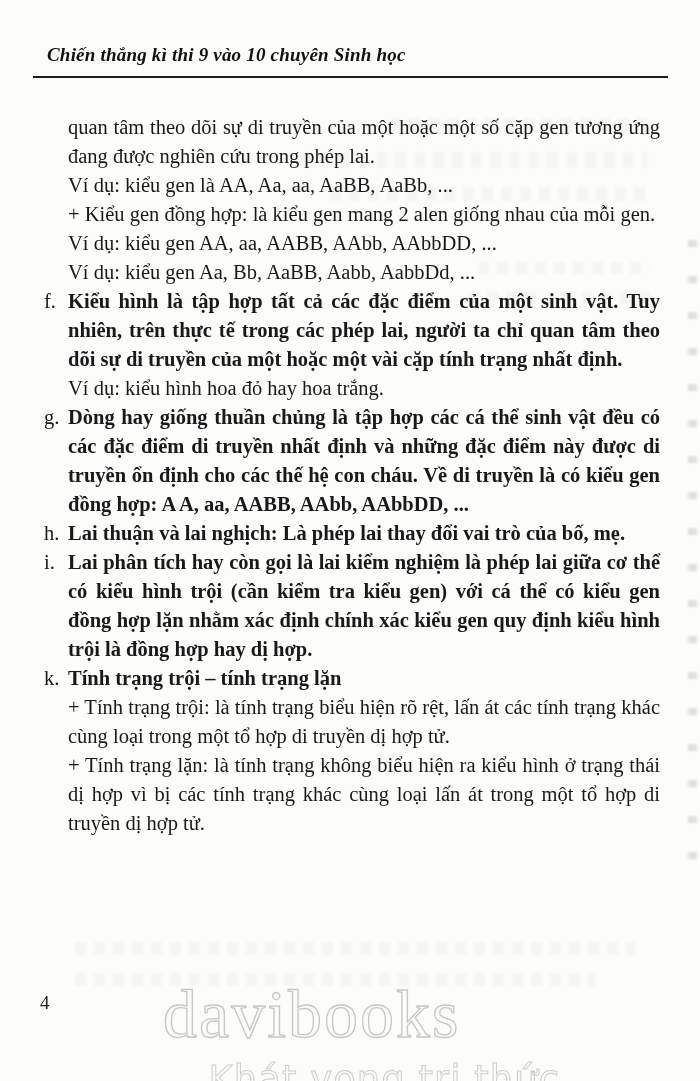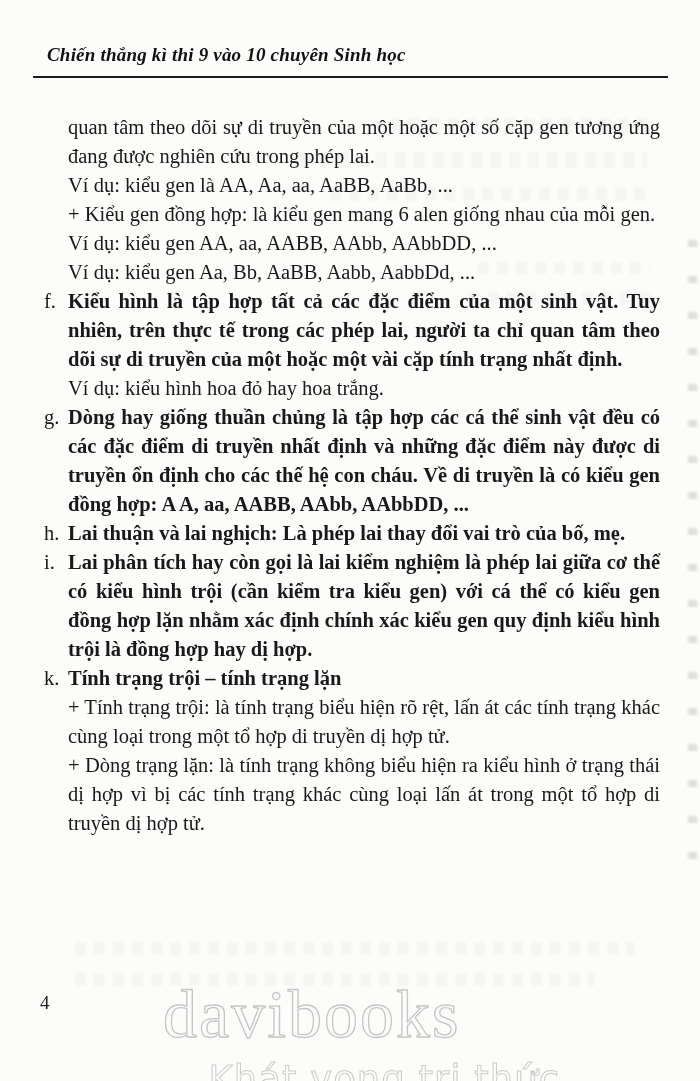--- a/index.html
+++ b/index.html
@@ -146,21 +146,21 @@
   <div class="smudge s6"></div>
   <div class="smudge s7"></div>
   <div class="edge-marks"></div>
 
   <div class="content">
 
     <div class="block cont">quan tâm theo dõi sự di truyền của một hoặc một số cặp gen tương ứng đang được nghiên cứu trong phép lai.</div>
 
     <div class="block line">Ví dụ: kiểu gen là AA, Aa, aa, AaBB, AaBb, ...</div>
 
-    <div class="block plus">+ Kiểu gen đồng hợp: là kiểu gen mang 6 alen giống nhau của mỗi gen.</div>
+    <div class="block plus">+ Kiểu gen đồng hợp: là kiểu gen mang 2 alen giống nhau của mỗi gen.</div>
 
     <div class="block line">Ví dụ: kiểu gen AA, aa, AABB, AAbb, AAbbDD, ...</div>
 
 
     <div class="block line">Ví dụ: kiểu gen Aa, Bb, AaBB, Aabb, AabbDd, ...</div>
 
     <div class="block item">
       <span class="marker">f.</span>
       <span class="btext">Kiểu hình là tập hợp tất cả các đặc điểm của một sinh vật. Tuy nhiên, trên thực tế trong các phép lai, người ta chỉ quan tâm theo dõi sự di truyền của một hoặc một vài cặp tính trạng nhất định.</span>
     </div>
@@ -183,21 +183,21 @@
       <span class="btext">Lai phân tích hay còn gọi là lai kiểm nghiệm là phép lai giữa cơ thể có kiểu hình trội (cần kiểm tra kiểu gen) với cá thể có kiểu gen đồng hợp lặn nhằm xác định chính xác kiểu gen quy định kiểu hình trội là đồng hợp hay dị hợp.</span>
     </div>
 
     <div class="block item">
       <span class="marker">k.</span>
       <span class="btext">Tính trạng trội – tính trạng lặn</span>
     </div>
 
     <div class="block plus">+ Tính trạng trội: là tính trạng biểu hiện rõ rệt, lấn át các tính trạng khác cùng loại trong một tổ hợp di truyền dị hợp tử.</div>
 
-    <div class="block plus">+ Dòng trạng lặn: là tính trạng không biểu hiện ra kiểu hình ở trạng thái dị hợp vì bị các tính trạng khác cùng loại lấn át trong một tổ hợp di truyền dị hợp tử.</div>
+    <div class="block plus">+ Tính trạng lặn: là tính trạng không biểu hiện ra kiểu hình ở trạng thái dị hợp vì bị các tính trạng khác cùng loại lấn át trong một tổ hợp di truyền dị hợp tử.</div>
 
   </div>
 
   <div class="page-number">4</div>
 
   <div class="wm-brand">davibooks</div>
   <div class="wm-slogan">
     <span class="wm-slogan-inner">Khát vọng tri thức</span>
   </div>
 

